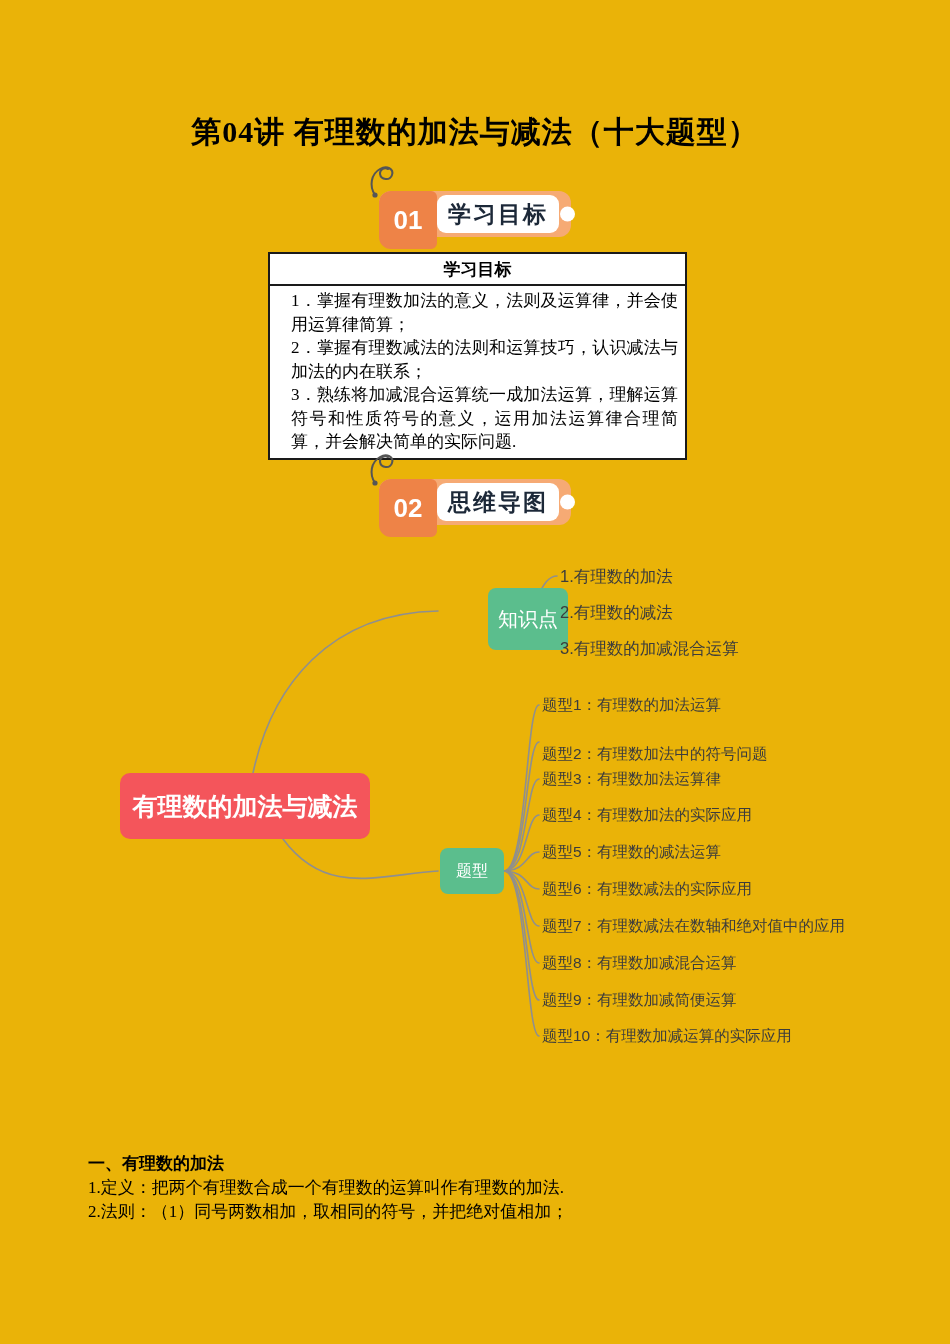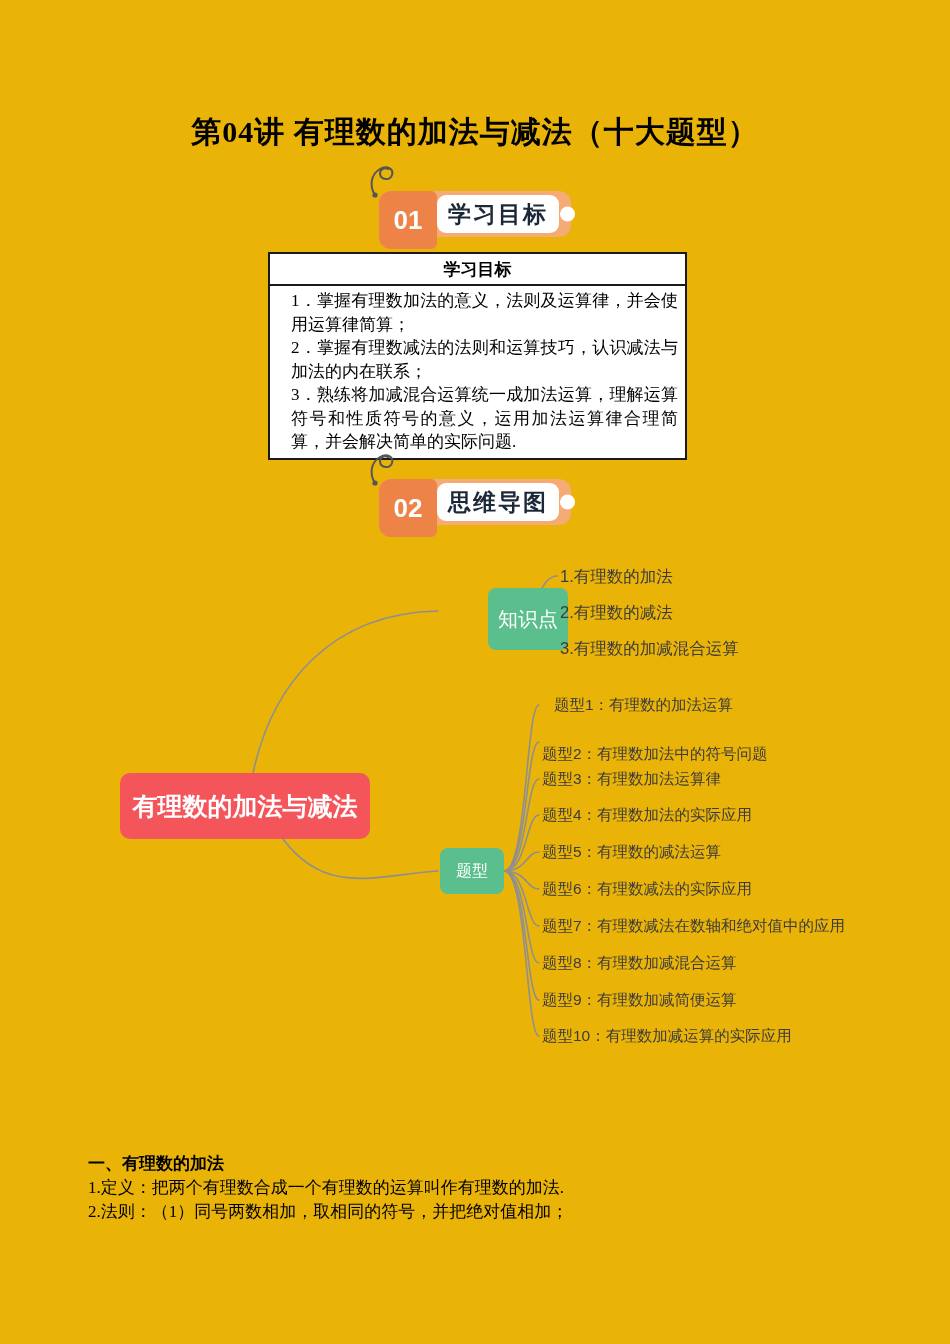--- a/index.html
+++ b/index.html
@@ -144,21 +144,21 @@
     </svg>
 
     <div class="mm-node mm-root">有理数的加法与减法</div>
     <div class="mm-node mm-knowledge">知识点</div>
     <div class="mm-node mm-types">题型</div>
 
     <div class="mm-item k-item" style="top:20px;">1.有理数的加法</div>
     <div class="mm-item k-item" style="top:56px;">2.有理数的减法</div>
     <div class="mm-item k-item" style="top:92px;">3.有理数的加减混合运算</div>
 
-    <div class="mm-item t-item" style="top:149px;margin-left:12px;">题型1：有理数的加法运算</div>
+    <div class="mm-item t-item" style="top:149px;">题型1：有理数的加法运算</div>
     <div class="mm-item t-item" style="top:186px;margin-top:12px;">题型2：有理数加法中的符号问题</div>
     <div class="mm-item t-item" style="top:223px;">题型3：有理数加法运算律</div>
     <div class="mm-item t-item" style="top:259px;">题型4：有理数加法的实际应用</div>
     <div class="mm-item t-item" style="top:296px;">题型5：有理数的减法运算</div>
     <div class="mm-item t-item" style="top:333px;">题型6：有理数减法的实际应用</div>
     <div class="mm-item t-item" style="top:370px;">题型7：有理数减法在数轴和绝对值中的应用</div>
     <div class="mm-item t-item" style="top:407px;">题型8：有理数加减混合运算</div>
     <div class="mm-item t-item" style="top:444px;">题型9：有理数加减简便运算</div>
     <div class="mm-item t-item" style="top:480px;">题型10：有理数加减运算的实际应用</div>
   </div>

